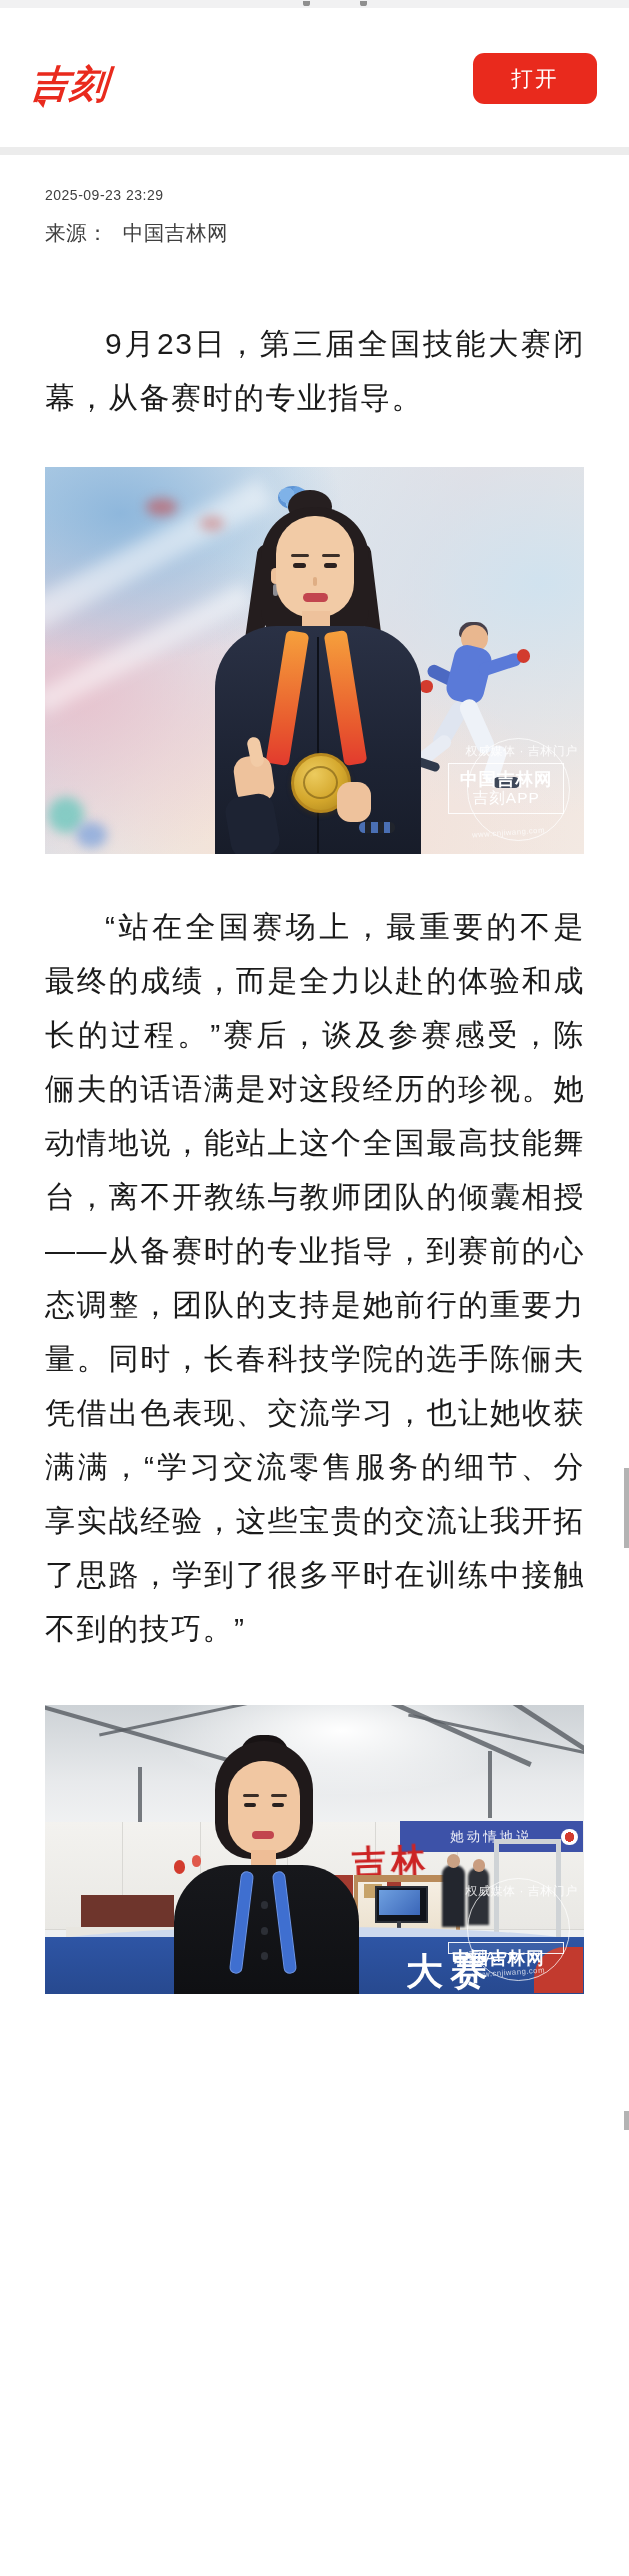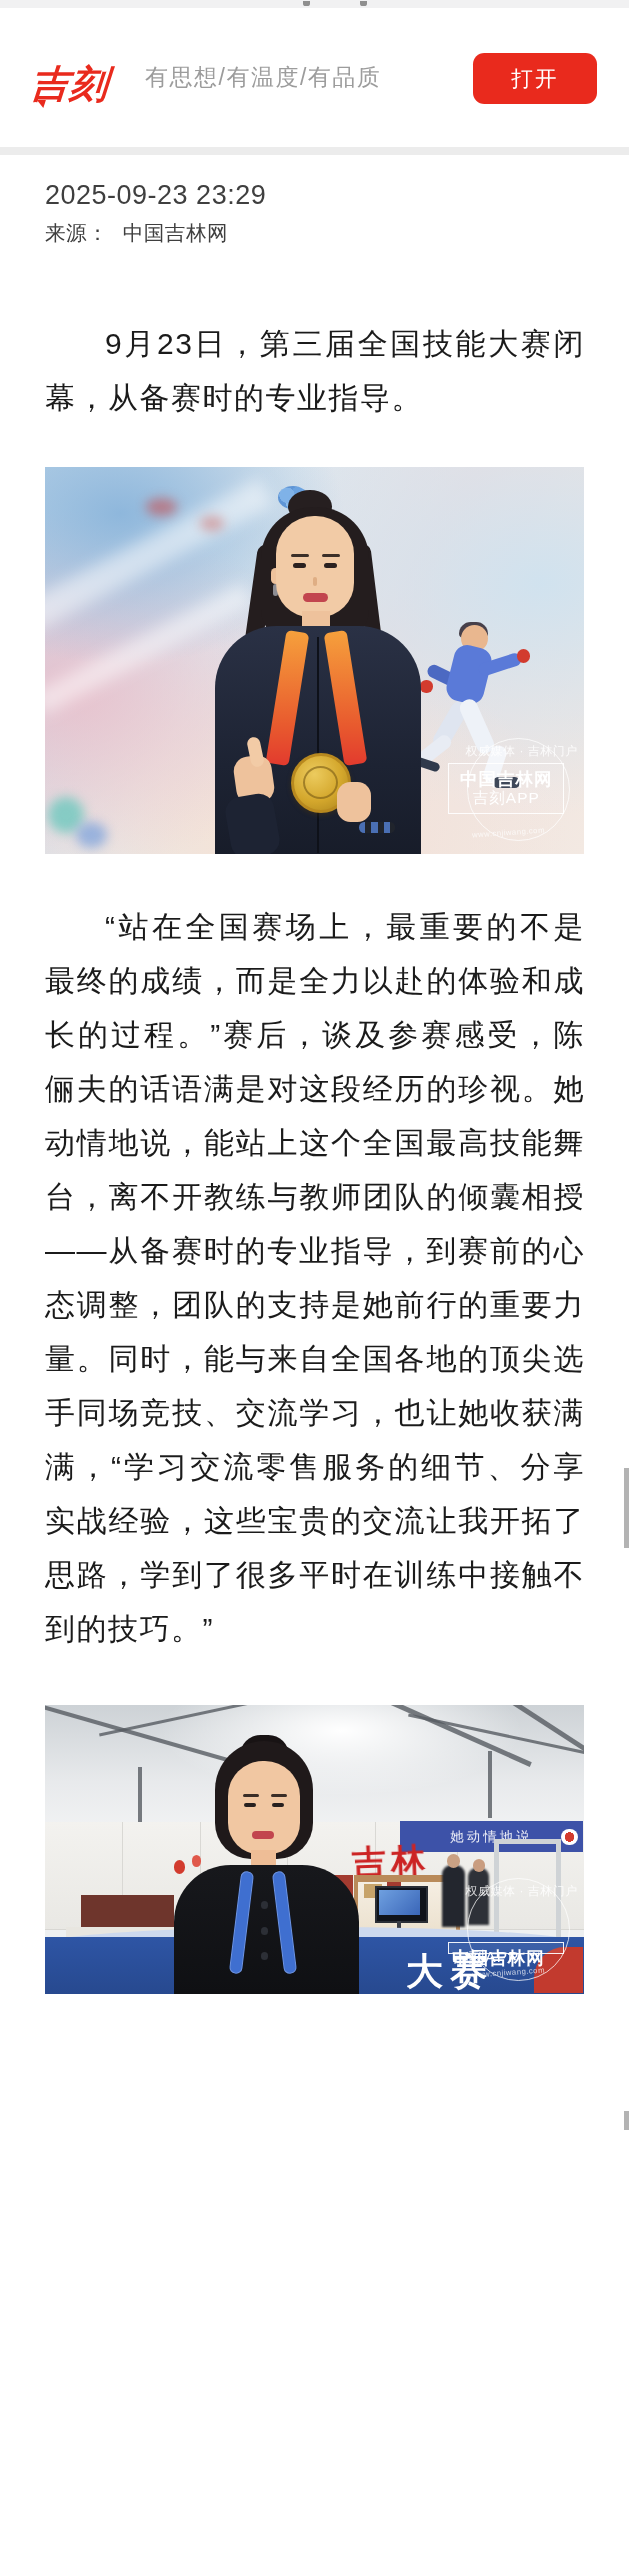--- a/index.html
+++ b/index.html
@@ -22,21 +22,21 @@
         color:#9c9c9c;font-size:23px;letter-spacing:1.5px;}
   .open-btn{position:absolute;left:473px;top:45px;width:124px;height:51px;background:#e92a1d;
         border:none;border-radius:11.3px;color:#fff;font-size:21.6px;font-family:inherit;
         display:flex;align-items:center;justify-content:center;letter-spacing:2.1px;cursor:pointer;}
   .header-sep{position:absolute;top:147px;left:0;width:630px;height:8.2px;background:#ececec;}
 
   
   .article{position:absolute;top:155px;left:0;width:630px;padding:0 45px;box-sizing:border-box;}
   .title{margin:95px 0 0 0;color:#111;font-weight:bold;font-size:42px;line-height:55px;
          letter-spacing:3.1px;text-align:justify;}
-  .meta-date{margin-top:28px;color:#3f3f3f;font-size:27px;line-height:25px;letter-spacing:0.5px;}
+  .meta-date{margin-top:28px;color:#3f3f3f;font-size:14px;line-height:25px;letter-spacing:0.5px;}
   .meta-source{margin-top:12.4px;color:#3f3f3f;font-size:20.6px;line-height:25px;letter-spacing:0.5px;}
   .meta-source .src-val{margin-left:14.4px;}
   .content{margin-top:72px;}
   .content p{margin:0 0 42px 0;color:#1b1b1b;font-size:30px;line-height:54px;
              letter-spacing:1.5px;text-align:justify;text-indent:2em;}
 
   
   figure{margin:0;position:relative;overflow:hidden;}
   .photo1{width:539px;height:387px;margin:7.7px 0 46px 0;
      background:
@@ -202,21 +202,20 @@
 <div class="topbar">
   <div class="mark m1"></div>
   <div class="mark m2"></div>
 </div>
 
 <div class="app-header">
   <div class="logo">
     <span>吉刻</span>
     <span class="bubble-tail"></span>
   </div>
-  <div class="tagline">有思想/有温度/有品质</div>
   <button class="open-btn">打开</button>
 </div>
 <div class="header-sep"></div>
 
 <div class="article">
   <div class="meta-date">2025-09-23 23:29</div>
   <div class="meta-source">
     <span>来源：</span><span class="src-val">中国吉林网</span>
   </div>
 
@@ -280,21 +279,21 @@
         <div class="ring"></div>
         <div class="arc-text">权威媒体 · 吉林门户</div>
         <div class="box">
           <div class="l1">中国吉林网</div>
           <div class="l2">吉刻APP</div>
         </div>
         <div class="url">www.cnjiwang.com</div>
       </div>
     </figure>
 
-    <p>“站在全国赛场上，最重要的不是最终的成绩，而是全力以赴的体验和成长的过程。”赛后，谈及参赛感受，陈俪夫的话语满是对这段经历的珍视。她动情地说，能站上这个全国最高技能舞台，离不开教练与教师团队的倾囊相授——从备赛时的专业指导，到赛前的心态调整，团队的支持是她前行的重要力量。同时，能与来自全国各地的顶尖选手同场竞技、交流学习，也让她收获满满，“学习交流零售服务的细节、分享实战经验，这些宝贵的交流让我开拓了思路，学到了很多平时在训练中接触不到的技巧。”</p>
+    <p>“站在全国赛场上，最重要的不是最终的成绩，而是全力以赴的体验和成长的过程。”赛后，谈及参赛感受，陈俪夫的话语满是对这段经历的珍视。她动情地说，能站上这个全国最高技能舞台，离不开教练与教师团队的倾囊相授——从备赛时的专业指导，到赛前的心态调整，团队的支持是她前行的重要力量。同时，长春科技学院的选手陈俪夫凭借出色表现、交流学习，也让她收获满满，“学习交流零售服务的细节、分享实战经验，这些宝贵的交流让我开拓了思路，学到了很多平时在训练中接触不到的技巧。”</p>
 
     <figure class="photo2 p2">
       <div class="p2-ceiling"></div>
       <div class="truss t1"></div>
       <div class="truss t2"></div>
       <div class="truss t3"></div>
       <div class="truss t4"></div>
       <div class="truss t5"></div>
       <div class="truss t6"></div>
       <div class="truss t7"></div>

